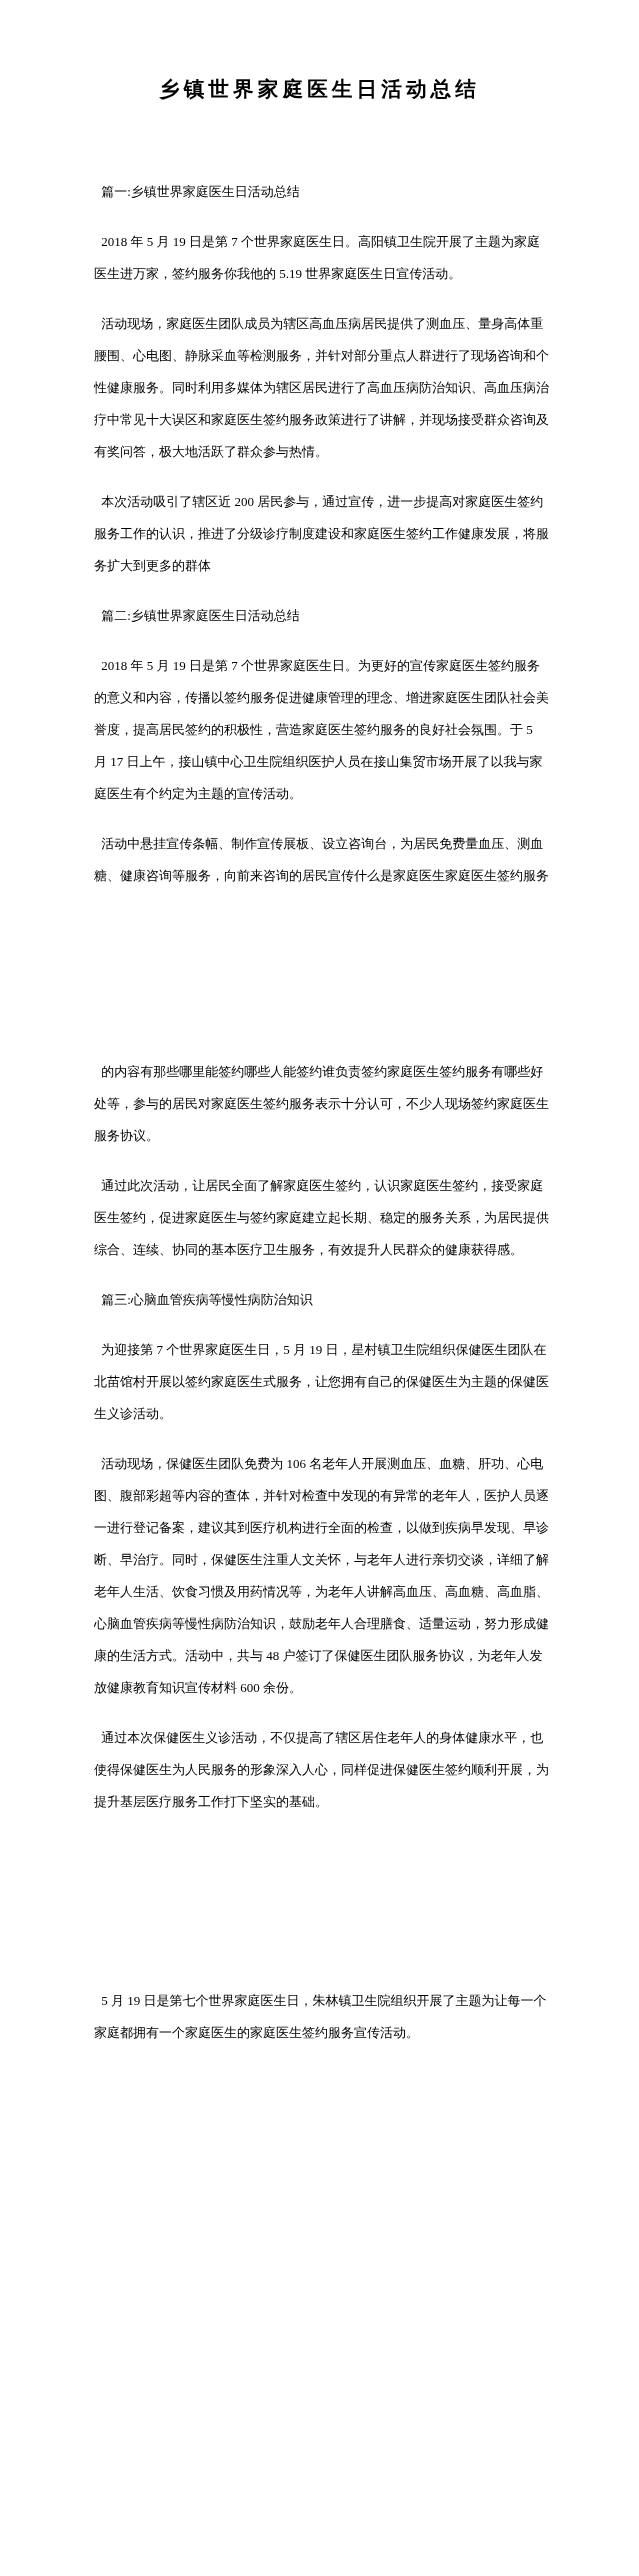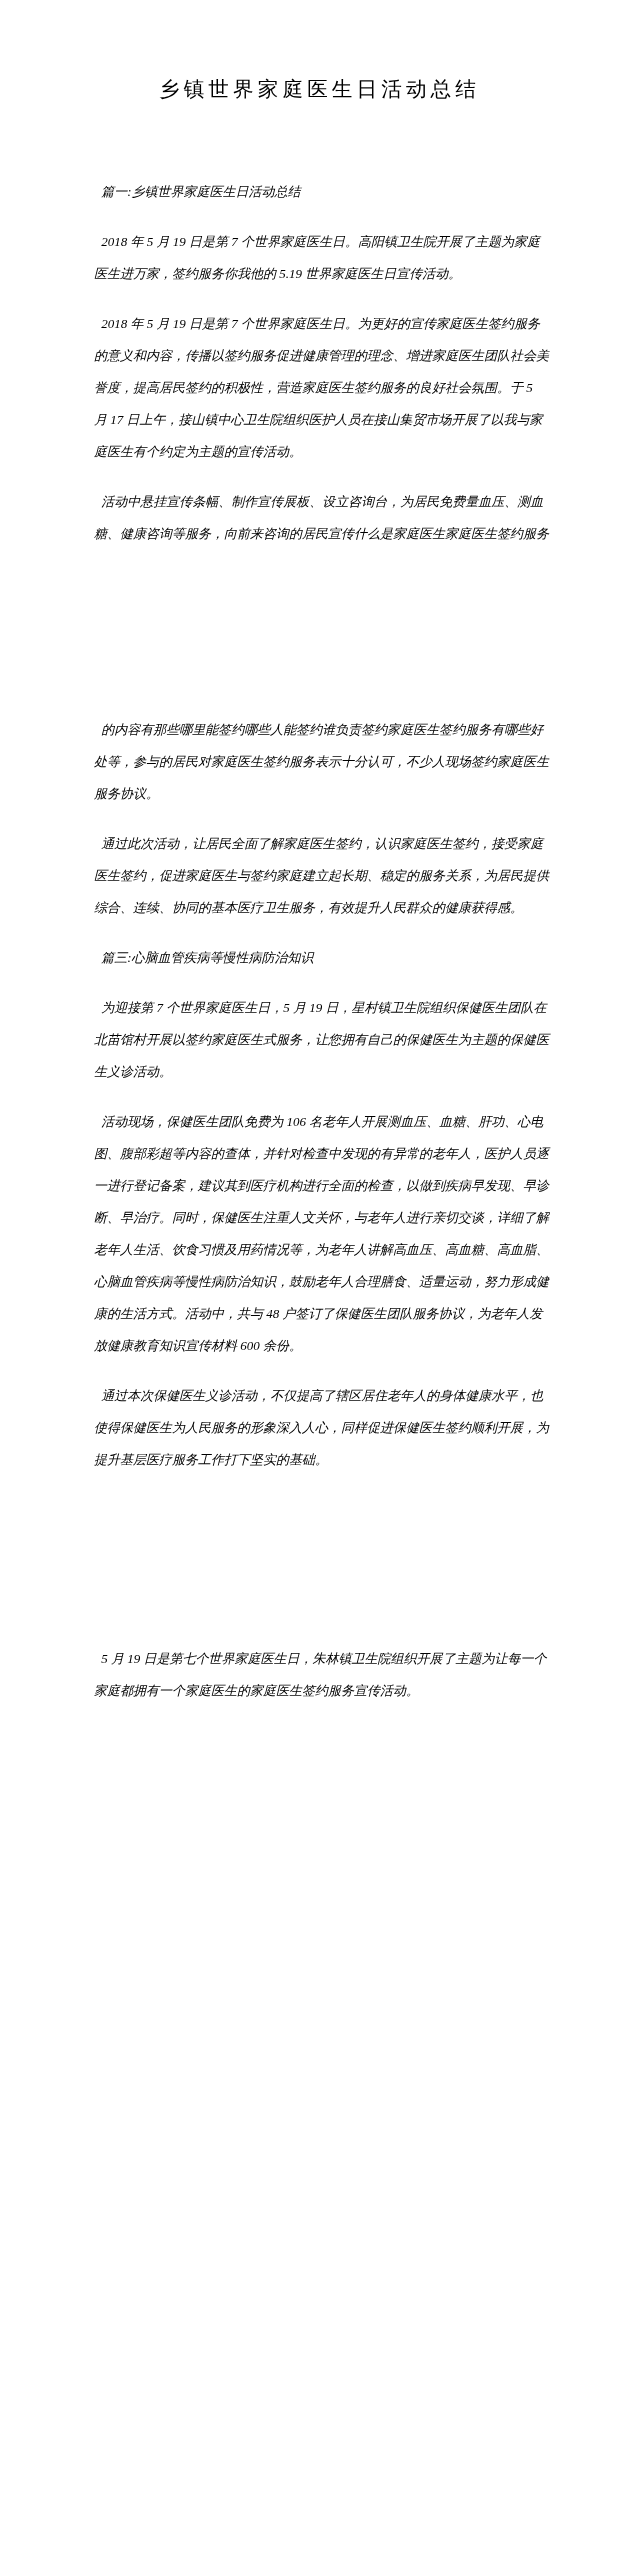--- a/index.html
+++ b/index.html
@@ -15,60 +15,68 @@
     overflow: hidden;
     font-family: "Liberation Serif", serif;
     color: #000000;
   }
   .doc-title {
     margin: 0;
     padding-top: 75px;
     text-align: center;
     font-size: 20.6px;
     line-height: 29px;
-    font-weight: normal;
+    font-weight: bold;
     letter-spacing: 4.1px;
     color: #000000;
     font-family: "Liberation Serif", serif;
   }
   .content {
     margin-left: 94px;
     width: 496px;
     padding-top: 72px;
     font-size: 13px;
     line-height: 32px;
     color: #000000;
   }
   .content p {
     margin: 18px 0 0 0;
     text-indent: 7.2px;
     white-space: pre-line;
     word-break: keep-all;
-    font-style: italic;
   }
   .content p:first-child {
     margin-top: 0;
   }
   
   .content p.gap-1 { margin-top: 164px; }
   .content p.gap-2 { margin-top: 167px; }
 </style>
 </head>
 <body>
 
 <div class="page">
 
   <h1 class="doc-title">乡镇世界家庭医生日活动总结</h1>
 
   <div class="content">
 
     <p>篇一:乡镇世界家庭医生日活动总结</p>
     <p>2018 年 5 月 19 日是第 7 个世界家庭医生日。高阳镇卫生院开展了主题为家庭
 医生进万家，签约服务你我他的 5.19 世界家庭医生日宣传活动。</p>
+    <p>活动现场，家庭医生团队成员为辖区高血压病居民提供了测血压、量身高体重
+腰围、心电图、静脉采血等检测服务，并针对部分重点人群进行了现场咨询和个
+性健康服务。同时利用多媒体为辖区居民进行了高血压病防治知识、高血压病治
+疗中常见十大误区和家庭医生签约服务政策进行了讲解，并现场接受群众咨询及
+有奖问答，极大地活跃了群众参与热情。</p>
+    <p>本次活动吸引了辖区近 200 居民参与，通过宣传，进一步提高对家庭医生签约
+服务工作的认识，推进了分级诊疗制度建设和家庭医生签约工作健康发展，将服
+务扩大到更多的群体</p>
 
+    <p>篇二:乡镇世界家庭医生日活动总结</p>
     <p>2018 年 5 月 19 日是第 7 个世界家庭医生日。为更好的宣传家庭医生签约服务
 的意义和内容，传播以签约服务促进健康管理的理念、增进家庭医生团队社会美
 誉度，提高居民签约的积极性，营造家庭医生签约服务的良好社会氛围。于 5
 月 17 日上午，接山镇中心卫生院组织医护人员在接山集贸市场开展了以我与家
 庭医生有个约定为主题的宣传活动。</p>
     <p>活动中悬挂宣传条幅、制作宣传展板、设立咨询台，为居民免费量血压、测血
 糖、健康咨询等服务，向前来咨询的居民宣传什么是家庭医生家庭医生签约服务</p>
     <p class="gap-1">的内容有那些哪里能签约哪些人能签约谁负责签约家庭医生签约服务有哪些好
 处等，参与的居民对家庭医生签约服务表示十分认可，不少人现场签约家庭医生
 服务协议。</p>

